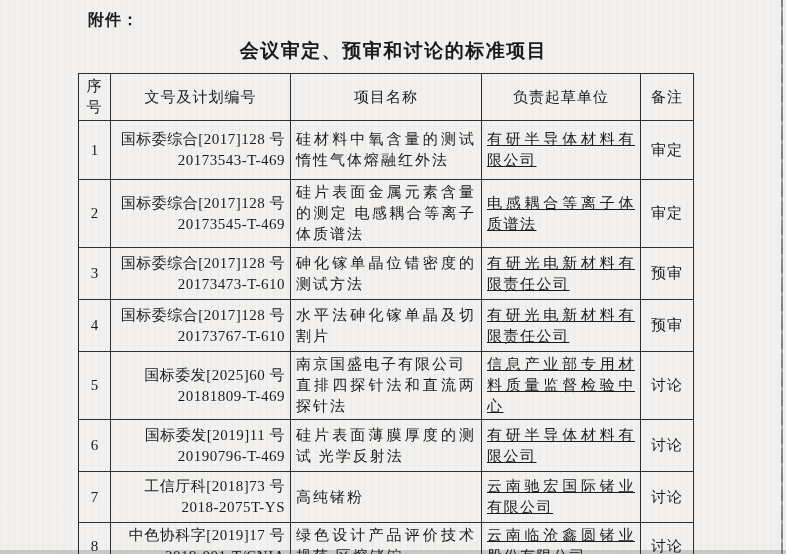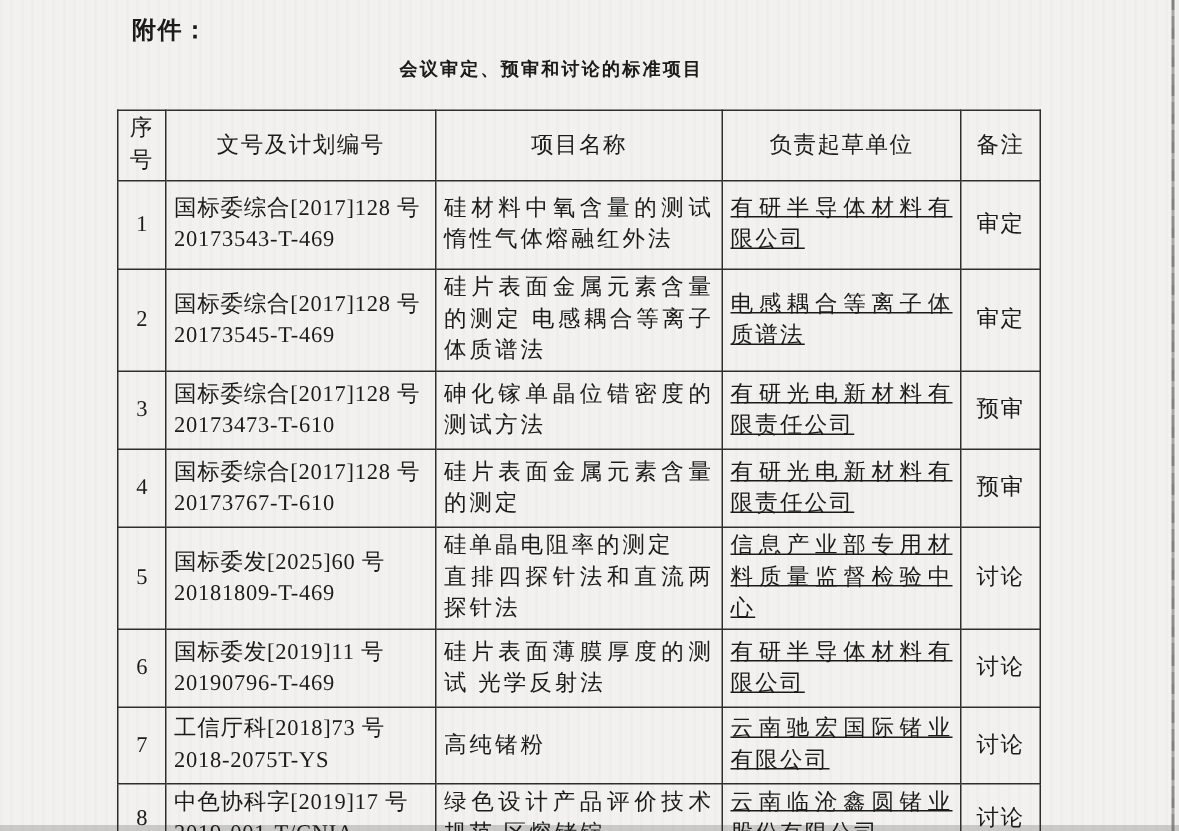--- a/index.html
+++ b/index.html
@@ -22,22 +22,22 @@
   }
   .scan-edge-bottom{
     position:absolute;left:0;bottom:0;width:100%;height:4px;
     background:rgba(125,125,125,.35);
   }
   .attachment{
     position:absolute;left:88px;top:10px;
     font-size:16px;font-weight:bold;letter-spacing:1px;
   }
   .title{
-    position:absolute;left:60px;top:38px;width:615px;
-    text-align:center;font-size:12px;font-weight:bold;letter-spacing:1.5px;
+    position:absolute;left:86px;top:38px;width:615px;
+    text-align:center;font-size:19px;font-weight:bold;letter-spacing:1.5px;
   }
   table.doc{
     position:absolute;left:78px;top:73px;
     width:615px;border-collapse:collapse;table-layout:fixed;
     font-size:15px;
   }
   table.doc td,table.doc th{
     border:1.4px solid #2e2e2e;
     vertical-align:middle;
     padding:2px 5px;
@@ -45,21 +45,21 @@
     font-weight:normal;
     overflow:hidden;
   }
   col.c-no{width:32px;}
   col.c-doc{width:180px;}
   col.c-name{width:191px;}
   col.c-unit{width:159px;}
   col.c-rem{width:53px;}
   thead th{text-align:center;letter-spacing:1px;}
   td.no{text-align:center;}
-  td.doc-no{text-align:left;white-space:pre-line;letter-spacing:.5px;}
+  td.doc-no{text-align:right;white-space:pre-line;letter-spacing:.5px;}
   td.p-name{text-align:justify;white-space:pre-line;letter-spacing:2px;padding-left:8px;padding-right:8px;margin-top:35px;}
   td.unit{text-align:justify;letter-spacing:1.5px;padding-left:8px;padding-right:8px;text-decoration:underline;}
   td.remark{text-align:center;letter-spacing:1px;}
   tr.hrow{height:45px;}
   tr.r1{height:59px;} tr.r2{height:63px;} tr.r3{height:52px;} tr.r4{height:52px;}
   tr.r5{height:56px;} tr.r6{height:52px;} tr.r7{height:51px;} tr.r8{height:44px;}
 </style>
 </head>
 <body>
 
@@ -109,29 +109,29 @@
         <td class="doc-no">国标委综合[2017]128 号
 20173473-T-610</td>
         <td class="p-name">砷化镓单晶位错密度的测试方法</td>
         <td class="unit">有研光电新材料有限责任公司</td>
         <td class="remark">预审</td>
       </tr>
       <tr class="r4">
         <td class="no">4</td>
         <td class="doc-no">国标委综合[2017]128 号
 20173767-T-610</td>
-        <td class="p-name">硅片表面金属元素含量的测定</td>
+        <td class="p-name">水平法砷化镓单晶及切割片</td>
         <td class="unit">有研光电新材料有限责任公司</td>
         <td class="remark">预审</td>
       </tr>
       <tr class="r5">
         <td class="no">5</td>
         <td class="doc-no">国标委发[2025]60 号
 20181809-T-469</td>
-        <td class="p-name">硅单晶电阻率的测定
+        <td class="p-name">南京国盛电子有限公司
 直排四探针法和直流两探针法</td>
         <td class="unit">信息产业部专用材料质量监督检验中心</td>
         <td class="remark">讨论</td>
       </tr>
       <tr class="r6">
         <td class="no">6</td>
         <td class="doc-no">国标委发[2019]11 号
 20190796-T-469</td>
         <td class="p-name">硅片表面薄膜厚度的测试 光学反射法</td>
         <td class="unit">有研半导体材料有限公司</td>

